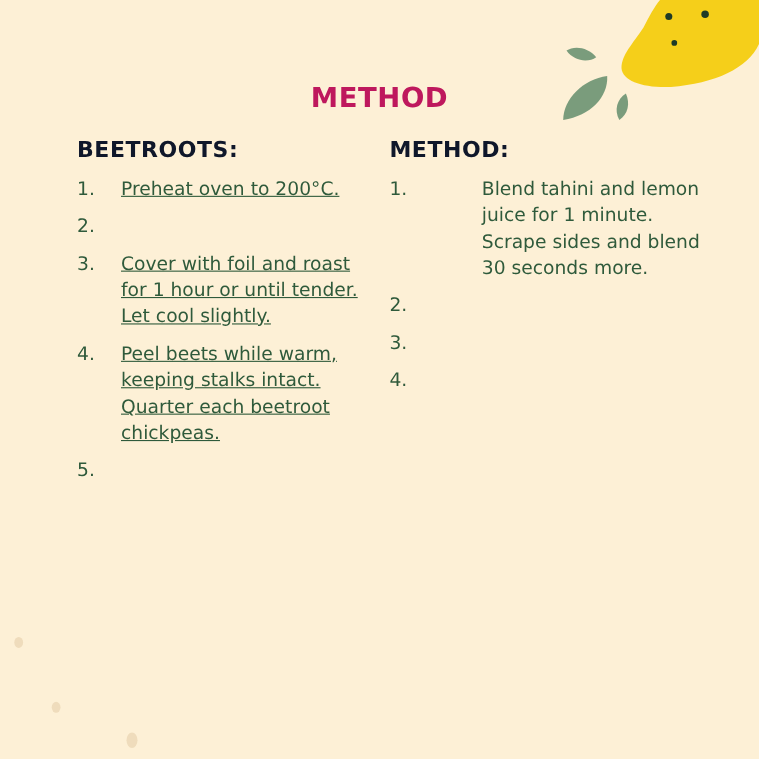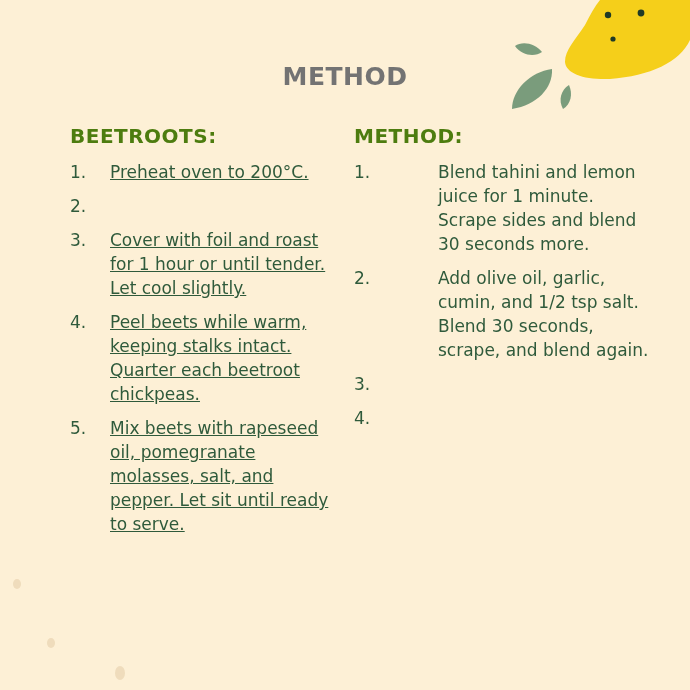--- a/index.html
+++ b/index.html
@@ -11,33 +11,33 @@
       position: relative;
     }
     .deco { position: absolute; left: 0; top: 0; }
     .title {
       position: absolute; left: 0; right: 0; top: 62px;
       text-align: center;
       font-family: "DejaVu Sans", sans-serif;
       font-weight: bold;
       font-size: 25px;
       letter-spacing: 0.5px;
-      color: #737373;
-      margin: 0;
+      color: #be185d;
+      margin: 12px;
     }
     .col { position: absolute; top: 124px; }
     .col.left { left: 70px; width: 275px; }
     .col.right { left: 354px; width: 300px; }
     .col h2 {
       margin: 0 0 12px 0;
       font-family: "DejaVu Sans", sans-serif;
       font-weight: bold;
       font-size: 20px;
       letter-spacing: 0.5px;
-      color: #4d7c0f;
+      color: #0f172a;
     }
     ol { list-style: none; margin: 0; padding: 0; }
     li {
       display: flex;
       font-size: 17px;
       line-height: 24px;
       margin-bottom: 10px;
       color: #2f5a3b;
     }
     li .num { width: 40px; flex: none; }
@@ -80,35 +80,33 @@
     <li>
         <span class="num">3.</span>
         <span class="txt">Cover with foil and roast for 1 hour or until tender. Let cool slightly.</span>
       </li>
     <li>
         <span class="num">4.</span>
         <span class="txt">Peel beets while warm, keeping stalks intact. Quarter each beetroot chickpeas.</span>
       </li>
     <li>
         <span class="num">5.</span>
-        <span class="txt">Mix beets with rapeseed oil, pomegranate molasses, salt, and pepper. Let sit until ready to serve.</span>
       </li>
   </ol>
 </section>
 
 <section class="col right">
   <h2>METHOD:</h2>
   <ol>
     <li>
         <span class="num">1.</span>
         <span class="txt">Blend tahini and lemon juice for 1 minute. Scrape sides and blend 30 seconds more.</span>
       </li>
     <li>
         <span class="num">2.</span>
-        <span class="txt">Add olive oil, garlic, cumin, and 1/2 tsp salt. Blend 30 seconds, scrape, and blend again.</span>
       </li>
     <li>
         <span class="num">3.</span>
       </li>
     <li>
         <span class="num">4.</span>
       </li>
   </ol>
 </section>
 

